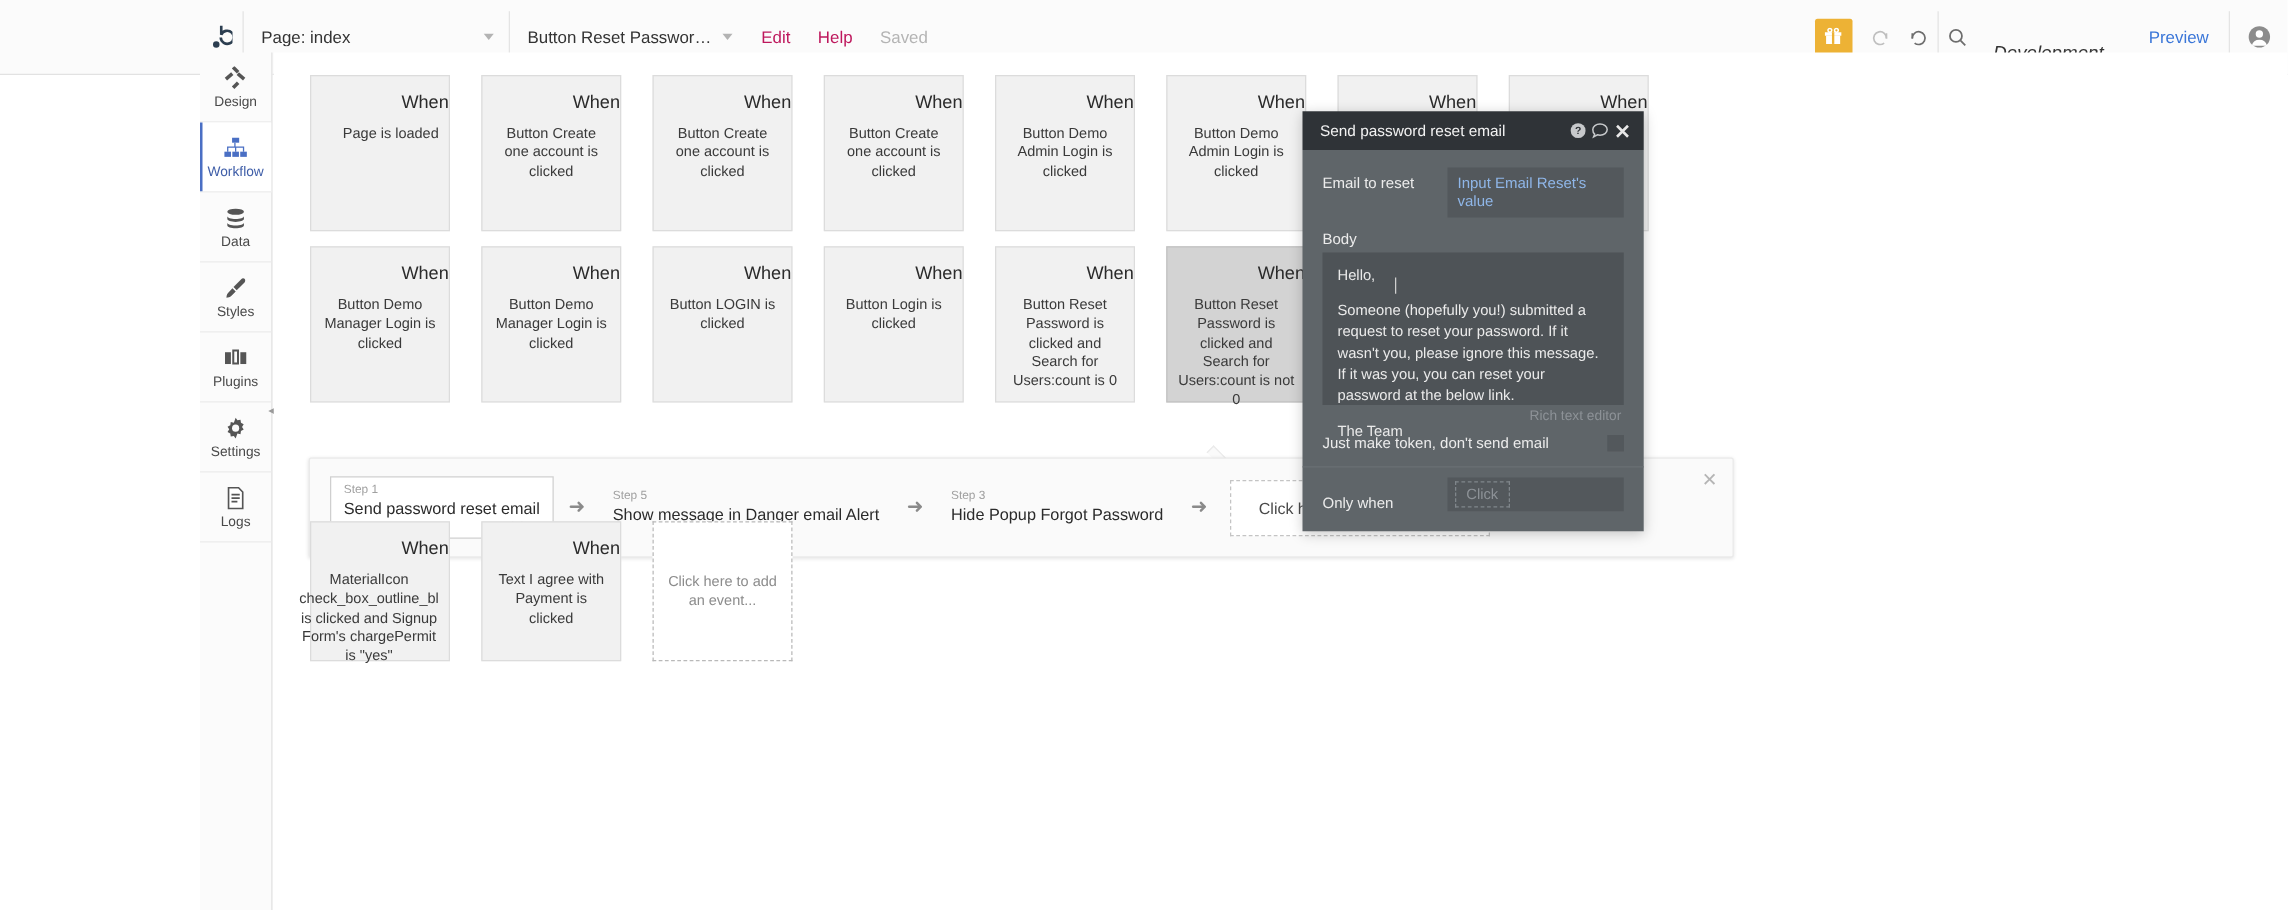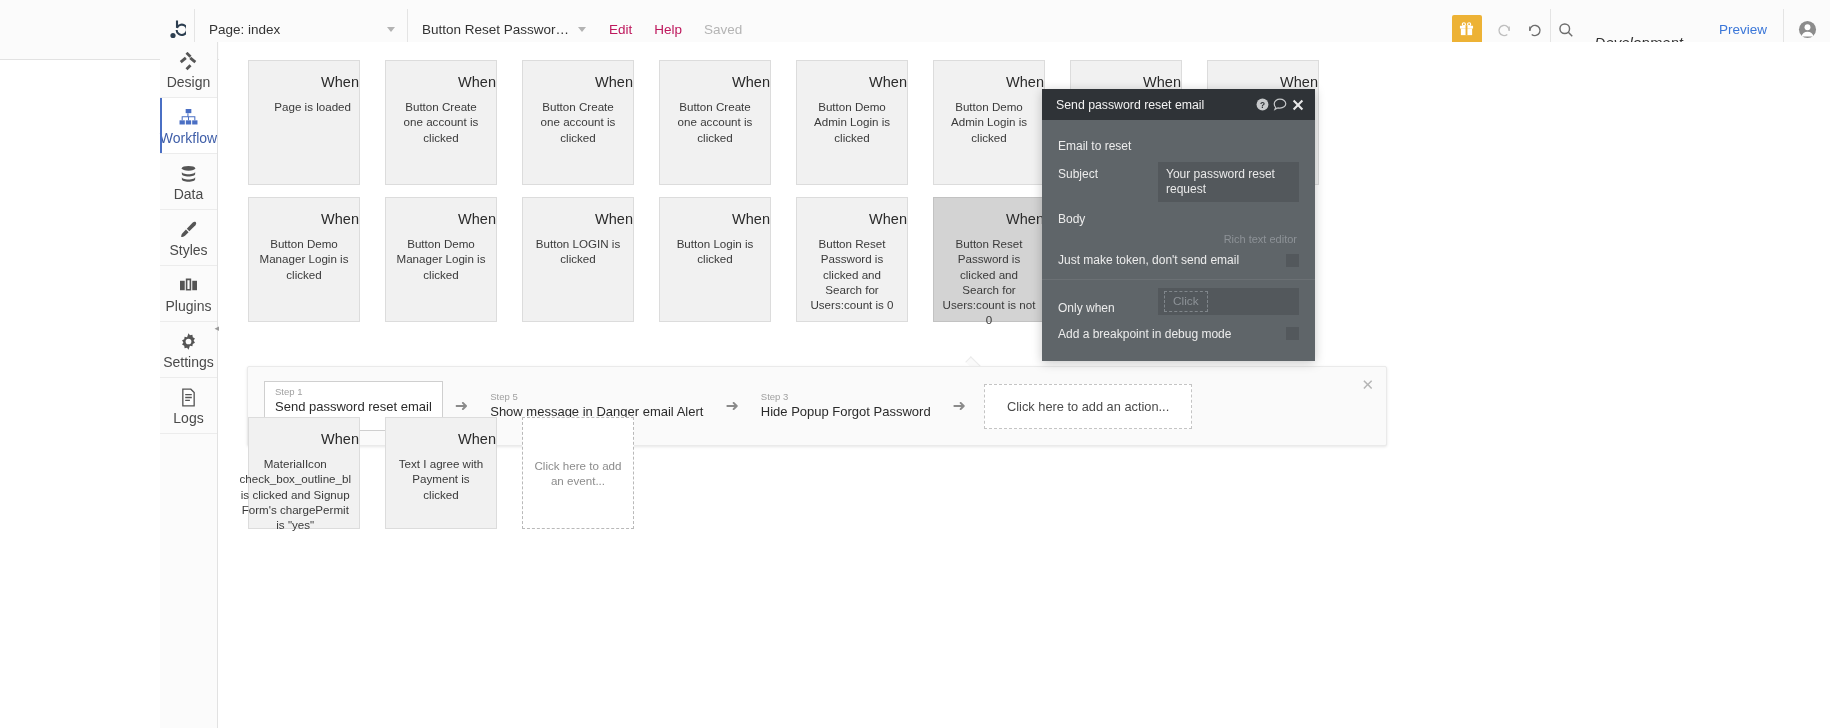--- a/index.html
+++ b/index.html
@@ -65,21 +65,21 @@
   
   .rail{
     position:absolute;left:160px;top:42px;width:58px;height:686px;
     background:#fbfbfb;border-right:1px solid #e2e2e2;
     display:flex;flex-direction:column;align-items:stretch;
   }
   .rail-item{
     height:56px;display:flex;flex-direction:column;align-items:center;justify-content:center;
     gap:3px;border-bottom:1px solid #ececec;position:relative;
   }
-  .rail-item .lbl{font-size:14px;color:#4a4a4a;line-height:1;}
+  .rail-item .lbl{font-size:11px;color:#4a4a4a;line-height:1;}
   .rail-item.active{background:#fff;}
   .rail-item.active .lbl{color:#3f5ea8;}
   .rail-item.active:before{
     content:"";position:absolute;left:0;top:0;bottom:0;width:2px;background:#4a6fc4;
   }
   .rail-ico{height:22px;display:flex;align-items:center;justify-content:center;color:#555;}
   .rail-item.active .rail-ico{color:#4a6fc4;}
   .rail-collapse{
     position:absolute;left:212px;top:322px;width:12px;height:12px;
     display:flex;align-items:center;justify-content:center;color:#9a9a9a;font-size:9px;
@@ -453,43 +453,42 @@
       <svg width="12" height="12" viewBox="0 0 12 12" stroke="#e8e8e8" stroke-width="2.1">
           <path d="M1.6 1.6 10.4 10.4M10.4 1.6 1.6 10.4"></path>
         </svg>
     </div>
   </div>
 
   <div class="panel-body">
 
     <div class="row">
       <div class="lab">Email to reset</div>
-    </div>
-
-    <div class="row">
-      <div class="lab">Subject</div>
-      <div class="fld" style="min-height:36px;">Your password reset request</div>
-    </div>
+      <div class="fld blue">Input Email Reset's value</div>
+    </div>
+
 
     <div class="body-label">Body</div>
+    <div class="body-box">
+      <div class="caret-txt"></div>
+      <p>Hello,</p>
+      <p>Someone (hopefully you!) submitted a request to reset your password. If it wasn't you, please ignore this message. If it was you, you can reset your password at the below link.</p>
+      <p>The Team</p>
+    </div>
     <div class="rte">Rich text editor</div>
 
     <div class="chk-row">
       <div class="lab">Just make token, don't send email</div>
       <div class="chk"></div>
     </div>
 
     <div class="divider"></div>
 
     <div class="row" style="align-items:flex-end;">
       <div class="lab" style="padding-top:0;">Only when</div>
       <div class="fld" style="min-height:22px;padding:3px 6px;">
         <span class="click-ph">Click</span>
       </div>
     </div>
 
-    <div class="chk-row">
-      <div class="lab">Add a breakpoint in debug mode</div>
-      <div class="chk"></div>
-    </div>
 
   </div>
 </div>
 
 </body></html>

